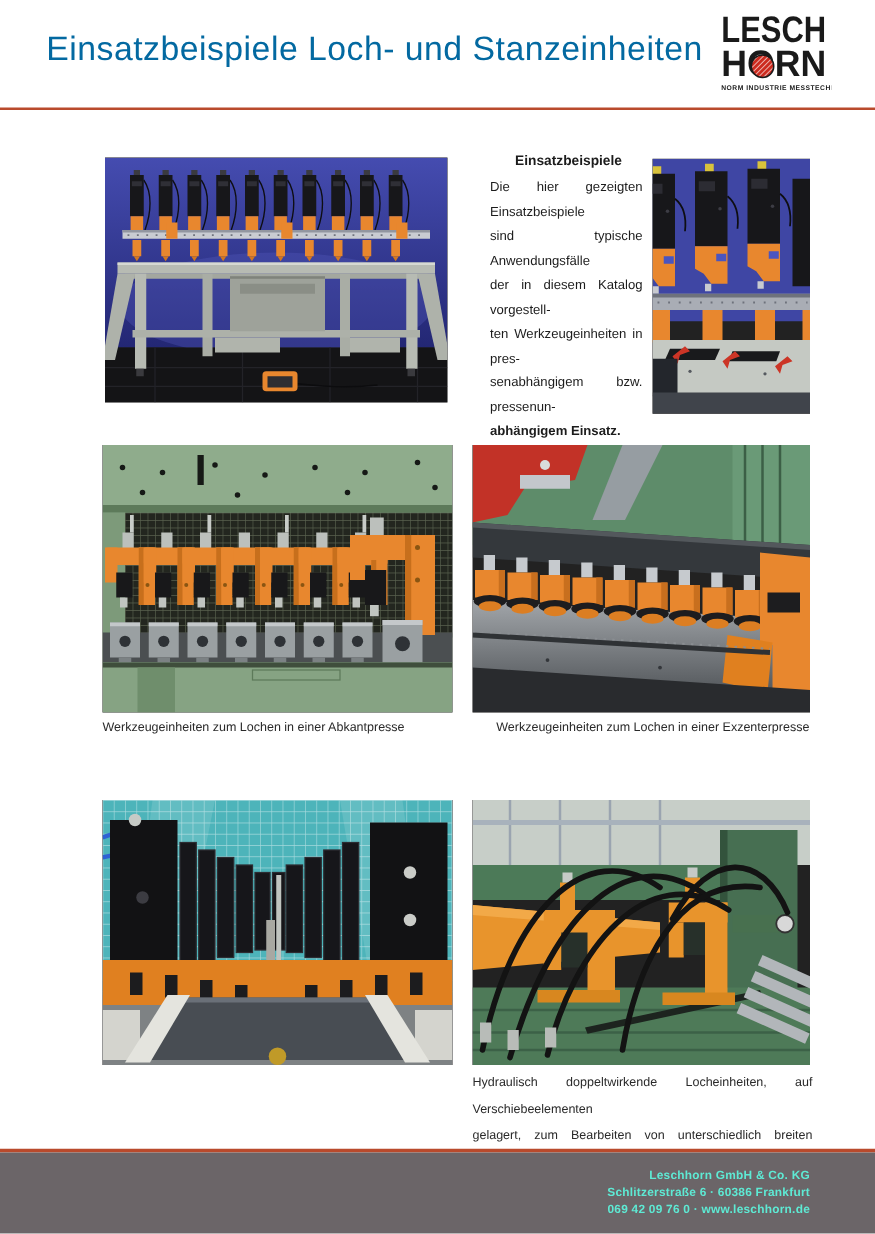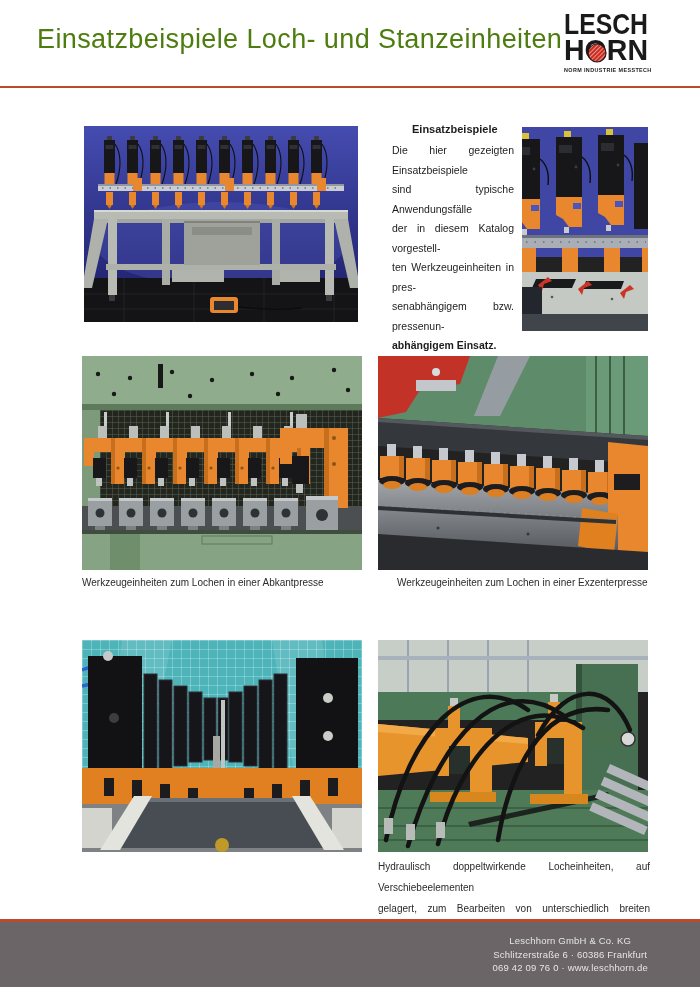--- a/index.html
+++ b/index.html
@@ -1,21 +1,21 @@
 <!DOCTYPE html>
 <html><head>
 <meta charset="utf-8">
 <style>
   html,body{margin:0;padding:0;background:#e9e9e9;}
   .page{position:relative;width:700px;height:987px;background:#ffffff;overflow:hidden;
         font-family:"Liberation Sans", sans-serif;}
   
   .title{position:absolute;left:37px;top:24px;font-size:27px;font-weight:400;
-         color:#4d7c0f;letter-spacing:0.4px;white-space:nowrap;}
-  .logo{position:absolute;left:562px;top:8px;width:90px;height:68px;}
+         color:#0369a1;letter-spacing:0.4px;white-space:nowrap;}
+  .logo{position:absolute;left:575px;top:8px;width:90px;height:68px;}
   .rule{position:absolute;left:0;width:700px;background:#b94a2c;}
   .rule-top{top:86px;height:2px;}
   
   .intro{position:absolute;left:376px;top:123px;width:138px;color:#1c1c1c;}
   .intro-heading{font-size:11px;font-weight:bold;margin-bottom:6px;padding-left:36px;}
   .intro-line{font-size:10.5px;line-height:19.5px;text-align:justify;text-align-last:justify;margin-left:16px;}
   .intro-line:last-child{text-align-last:left;font-weight:bold;}
   
   .photo{position:absolute;overflow:hidden;background:#222;}
   .photo svg{display:block;}
@@ -29,21 +29,21 @@
   .caption{position:absolute;font-size:10px;color:#2a2a2a;}
   .caption-ml{left:82px;top:577px;width:280px;}
   .caption-mr{left:397px;top:577px;width:272px;}
   .caption-bl{left:82px;top:856px;width:281px;}
   .caption-br{left:378px;top:856px;width:272px;}
   .cap-line{font-size:10px;line-height:21px;text-align:justify;text-align-last:justify;}
   .cap-line:last-child{text-align-last:left;}
   
   .rule-bottom{top:919px;height:3px;}
   .footer-band{position:absolute;left:0;top:922px;width:700px;height:65px;background:#6b6568;}
-  .footer-address{position:absolute;right:52px;top:12px;text-align:center;color:#e5e5e5;}
+  .footer-address{position:absolute;right:52px;top:12px;text-align:right;color:#5eead4;font-weight:bold;}
   .footer-line{font-size:9.5px;line-height:13.5px;letter-spacing:0.2px;}
 </style>
 </head>
 <body>
 
 <div class="page">
 
   <div class="title">Einsatzbeispiele Loch- und Stanzeinheiten</div>
 
   <div class="logo">

